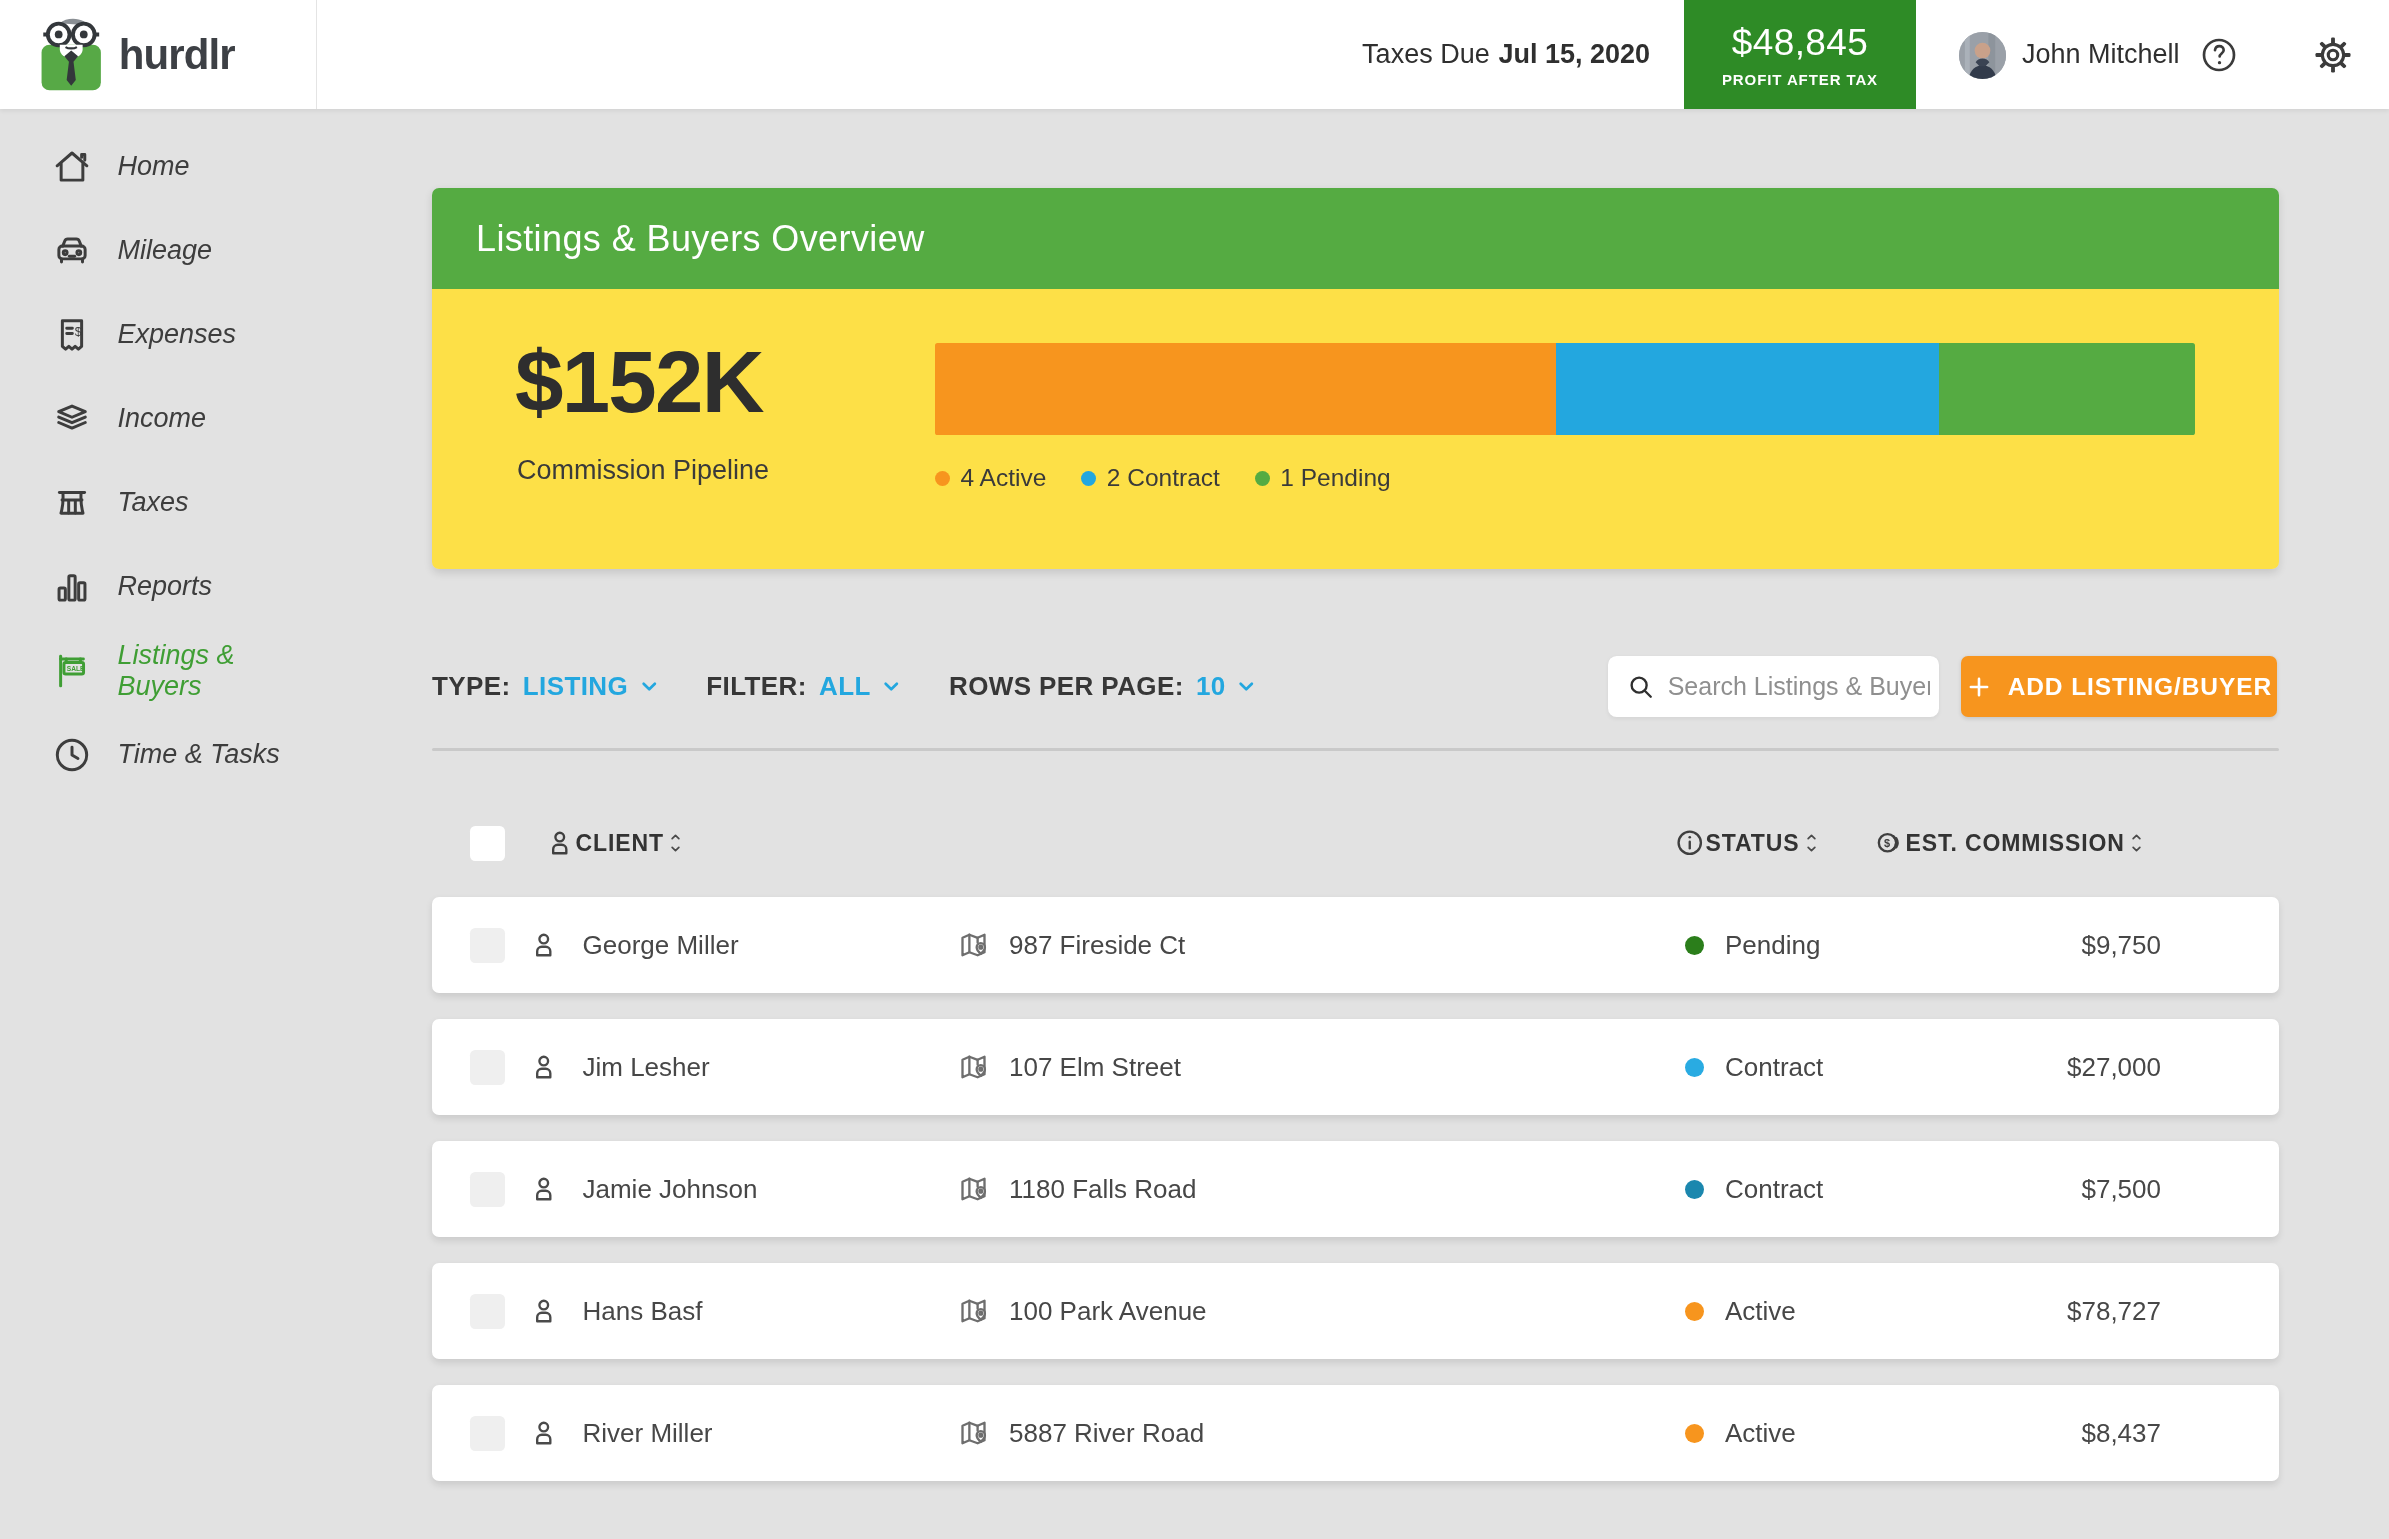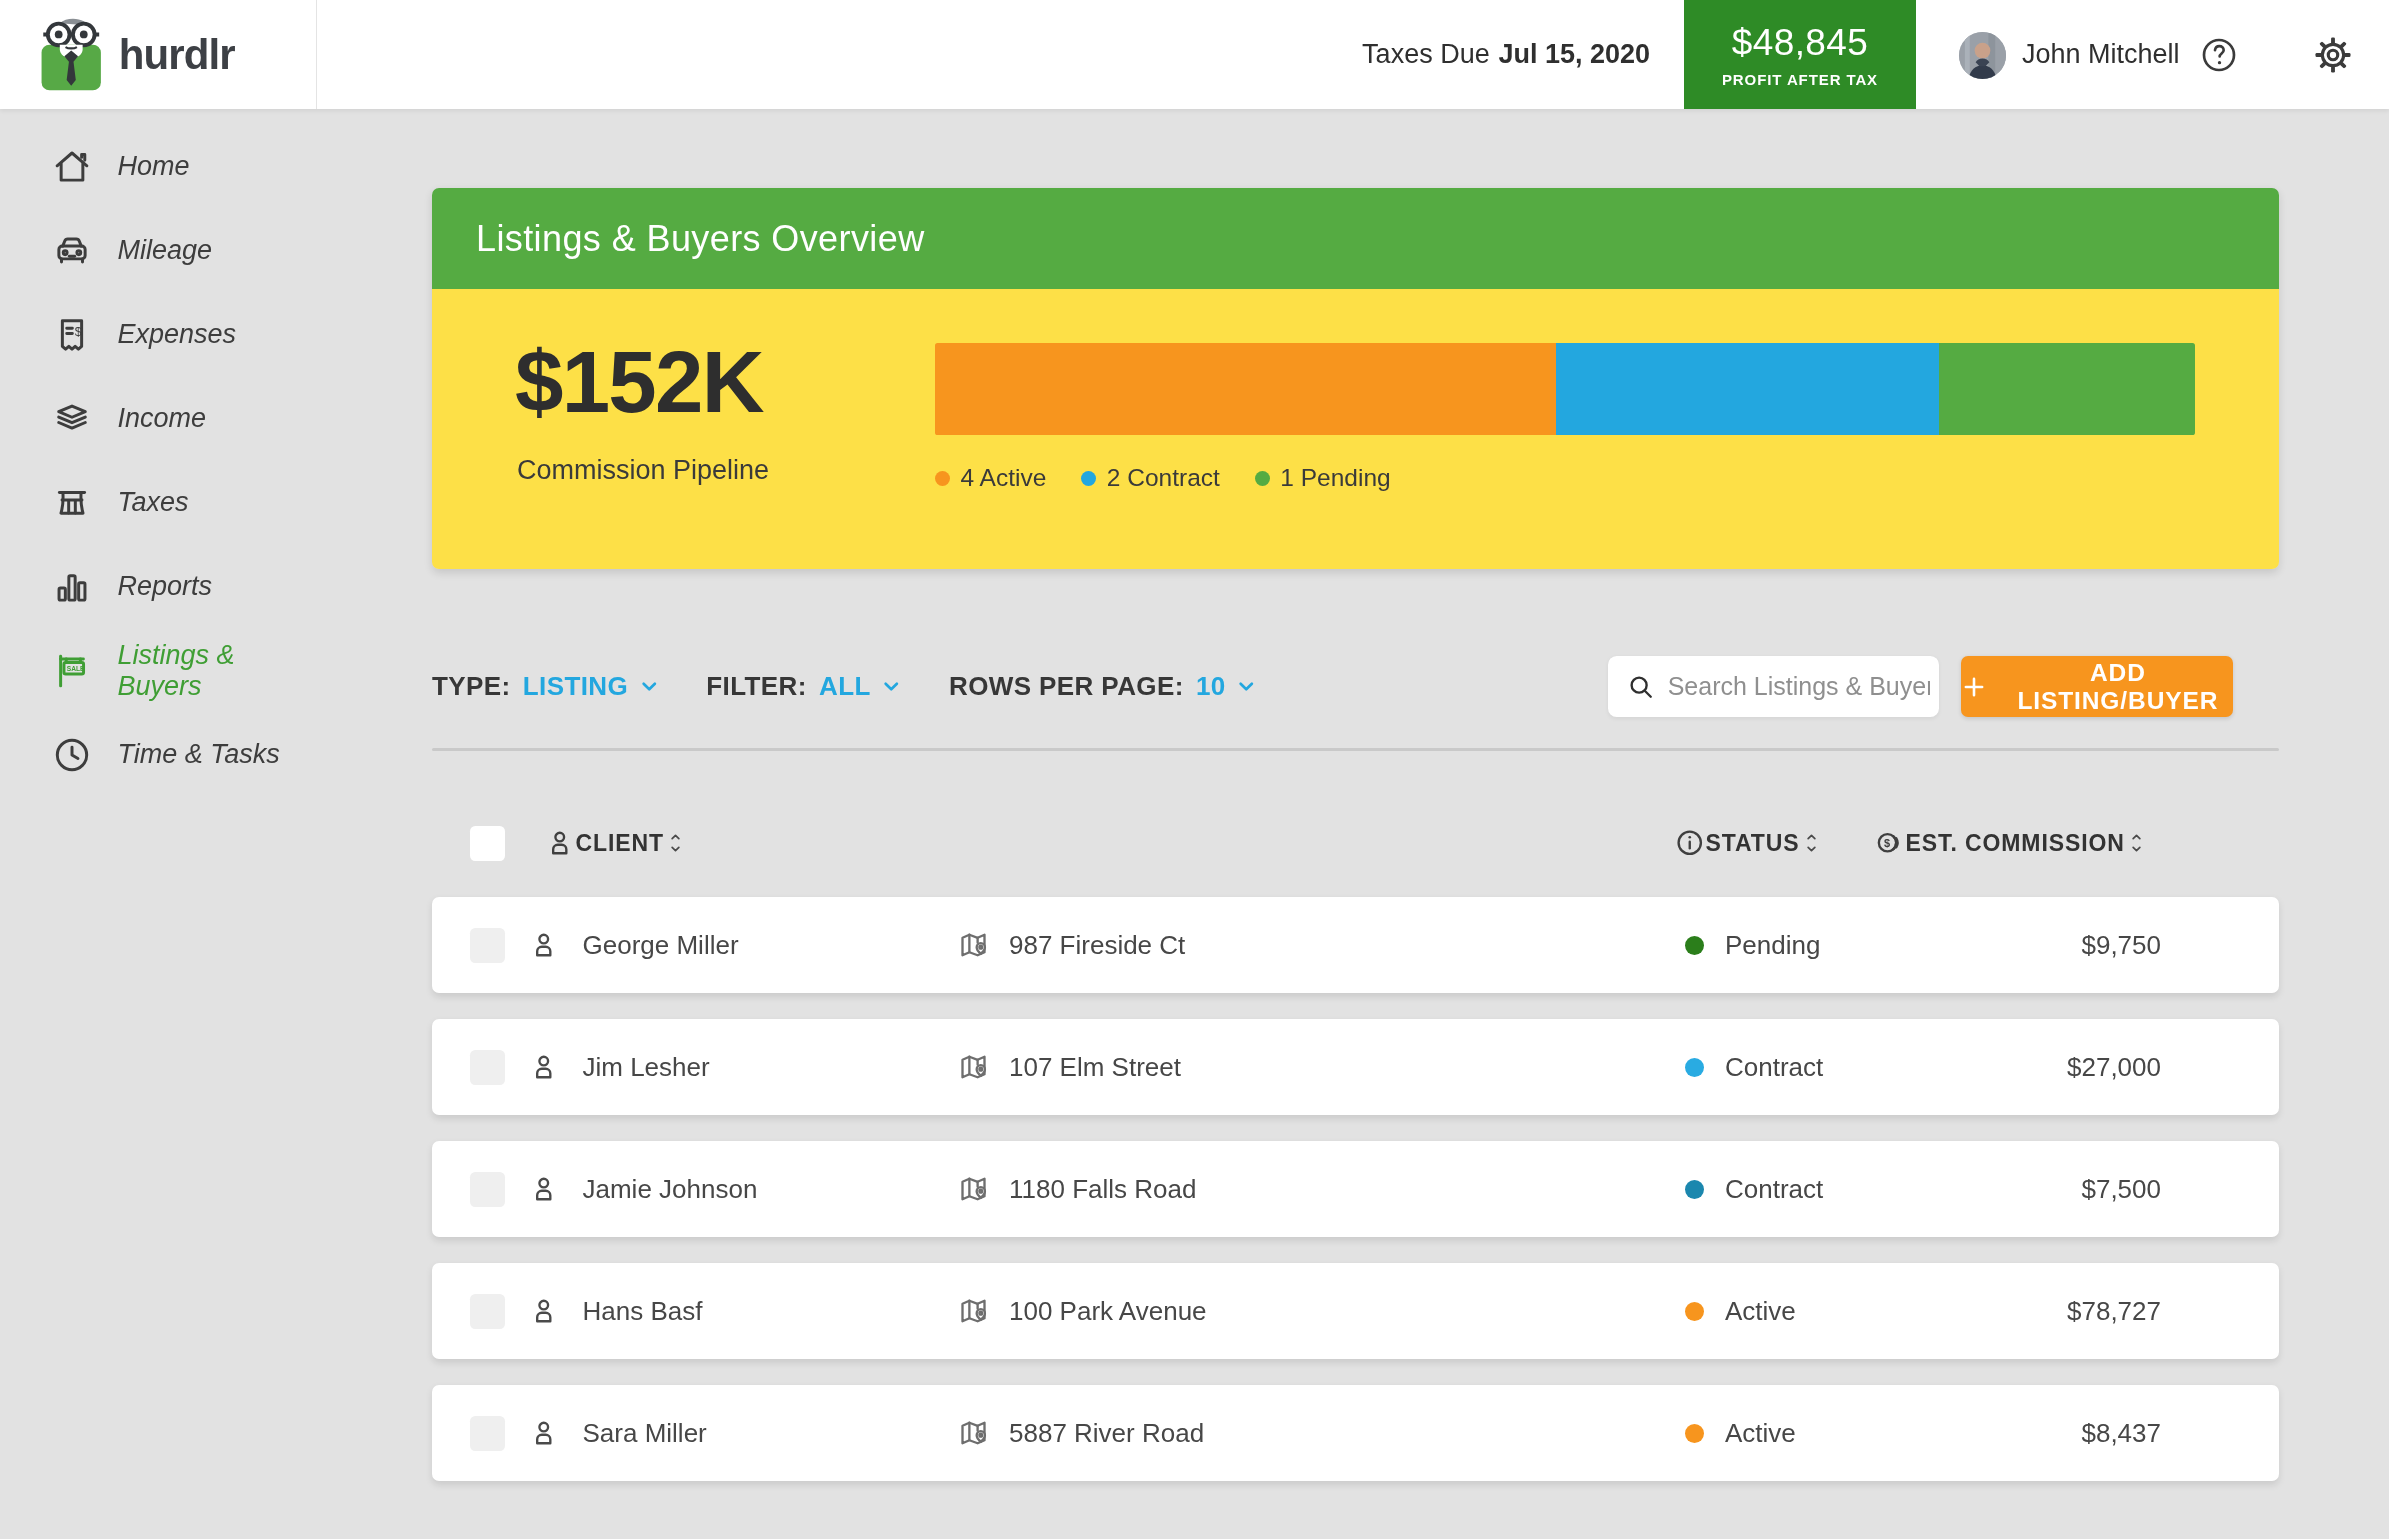--- a/index.html
+++ b/index.html
@@ -62,21 +62,21 @@
   .filter-group { display:flex; align-items:center; cursor:pointer; }
   .f-label { font-size:26px; font-weight:bold; color:#373737; letter-spacing:0.4px; }
   .f-value { font-size:26px; font-weight:bold; color:#23a7df; letter-spacing:0.4px; margin-left:12.2px; }
   .f-chev  { margin-left:8.7px; color:#23a7df; }
   .search-box { position:absolute; left:1176px; top:0; width:331px; height:61px; background:#fff;
                 border-radius:8.7px; display:flex; align-items:center; padding-left:17.5px;
                 box-shadow:0 1.7px 4.4px rgba(0,0,0,.06); }
   .search-box input { border:none; outline:none; background:transparent; font-family:inherit;
                       font-size:25px; color:#4a4a4a; margin-left:12.2px; width:262px; }
   .search-box input::placeholder { color:#8f8f8f; }
-  .add-btn { position:absolute; left:1529px; top:0; width:272px; height:61px; background:#f7951e;
+  .add-btn { position:absolute; left:1529px; top:0; width:316px; height:61px; background:#f7951e;
              border-radius:7px; border:none; color:#fff; display:flex; align-items:center; justify-content:center;
              gap:15.7px; font-family:inherit; font-size:24.5px; font-weight:bold; letter-spacing:0.9px; cursor:pointer;
              box-shadow:0 1.7px 4.4px rgba(0,0,0,.12); }
 
   .divider { margin-top:31px; height:2.6px; background:#c9c9c9; border-radius:1.7px; }
 
   
   .thead { position:relative; margin-top:49px; height:87px; }
   .th-group { position:absolute; top:0; height:87px; display:flex; align-items:center; 
               color:#333; cursor:pointer; }
@@ -530,21 +530,21 @@
 
       <div class="trow">
         <div class="checkbox row"></div>
         <div class="cell-group cg-client">
           <span class="row-icon">
             <svg width="31.5" height="31.5" viewBox="0 0 24 24" fill="none" stroke="currentColor" stroke-width="1.8" stroke-linecap="round" stroke-linejoin="round">
                 <circle cx="12" cy="7.7" r="3.3"></circle>
                 <path d="M7 20v-3c0-2 1.6-3.5 3.5-3.5h3c1.9 0 3.5 1.5 3.5 3.5v3z"></path>
               </svg>
           </span>
-          <span class="cell-text">Sara Miller</span>
+          <span class="cell-text">River Miller</span>
         </div>
         <div class="cell-group cg-address">
           <span class="row-icon map-tint">
             <svg width="33" height="33" viewBox="0 0 24 24" fill="none" stroke="currentColor" stroke-width="1.7" stroke-linecap="round" stroke-linejoin="round">
                 <path d="M4 6.4l5-2.2 6 2.2 5-2.2v12.7l-5 2.2-6-2.2-5 2.2z"></path>
                 <path d="M9 4.2v12.6M15 6.4v3.4"></path>
                 <path d="M17.3 10.3a3 3 0 013 3c0 2.2-3 4.7-3 4.7s-3-2.5-3-4.7a3 3 0 013-3z" fill="#fff"></path>
                 <circle cx="17.3" cy="13.2" r="1"></circle>
               </svg>
           </span>

